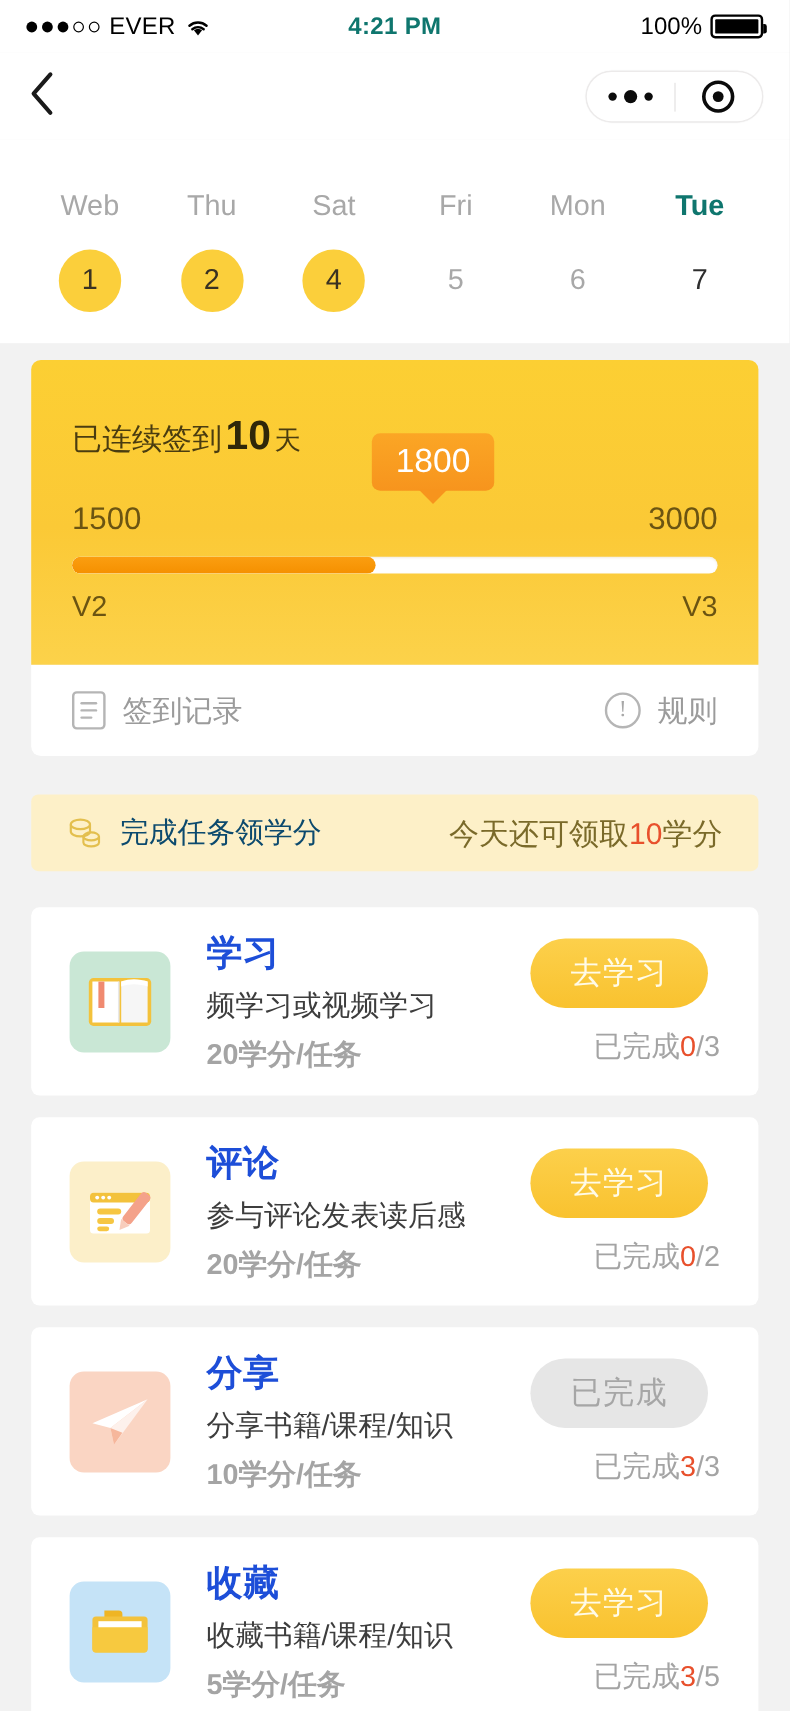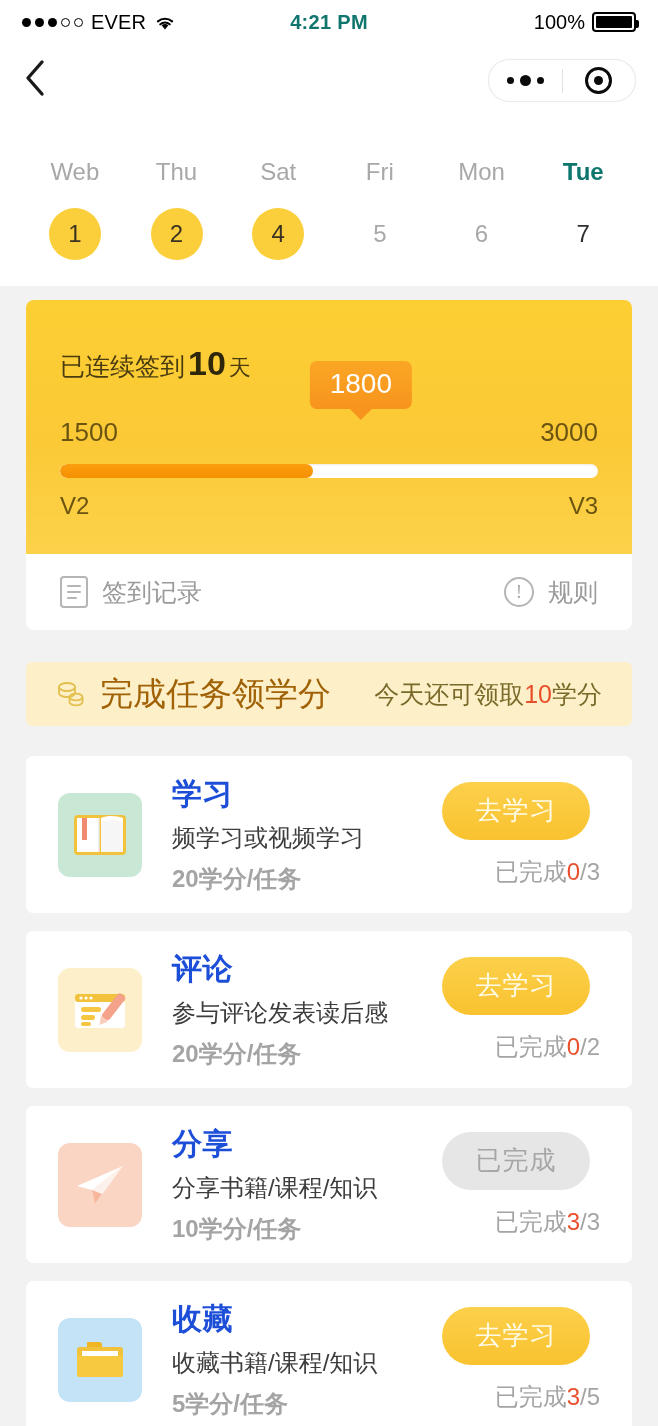--- a/index.html
+++ b/index.html
@@ -144,21 +144,21 @@
     font-size:19px;color:#a8a8a8; font-family:"Liberation Serif",serif;
   }
 
   
   .banner{
     margin:32px 26px 0; background:#fdf0c8; border-radius:6px;
     height:64px; display:flex; align-items:center; padding:0 30px;
     justify-content:space-between;
   }
   .bleft{ display:flex; align-items:center; gap:14px; }
-  .bleft .t{ font-size:33px;color:#a16207; }
+  .bleft .t{ font-size:24px;color:#0c4a6e; }
   .coins{ width:30px;height:28px;position:relative; }
   .bright{ font-size:25px;color:#7a6a2a; }
   .bright b{ color:#e8502c; font-weight:400; }
 
   
   .tasks{ margin-top:30px; }
   .tcard{
     margin:0 26px 18px; background:#fff; border-radius:7px;
     height:157px; display:flex; align-items:center; padding:0 32px;
   }

